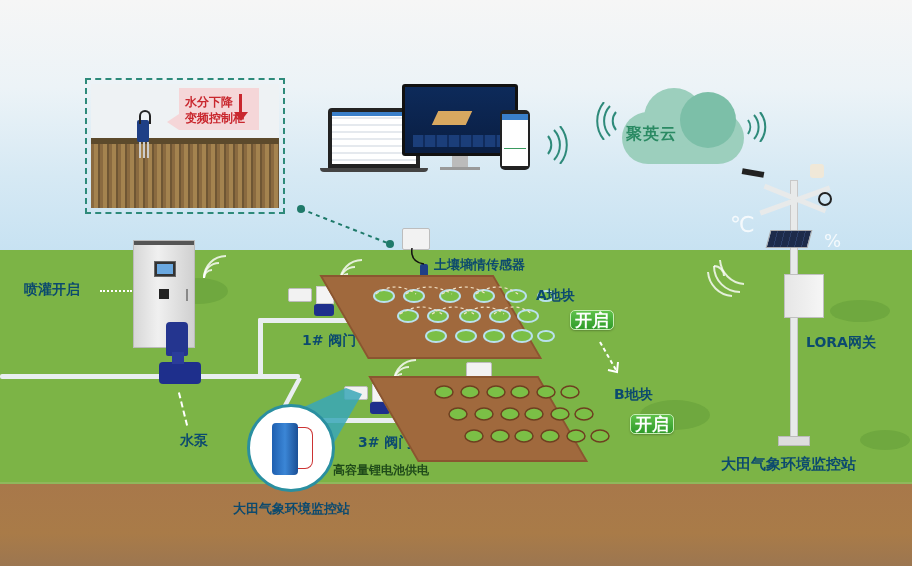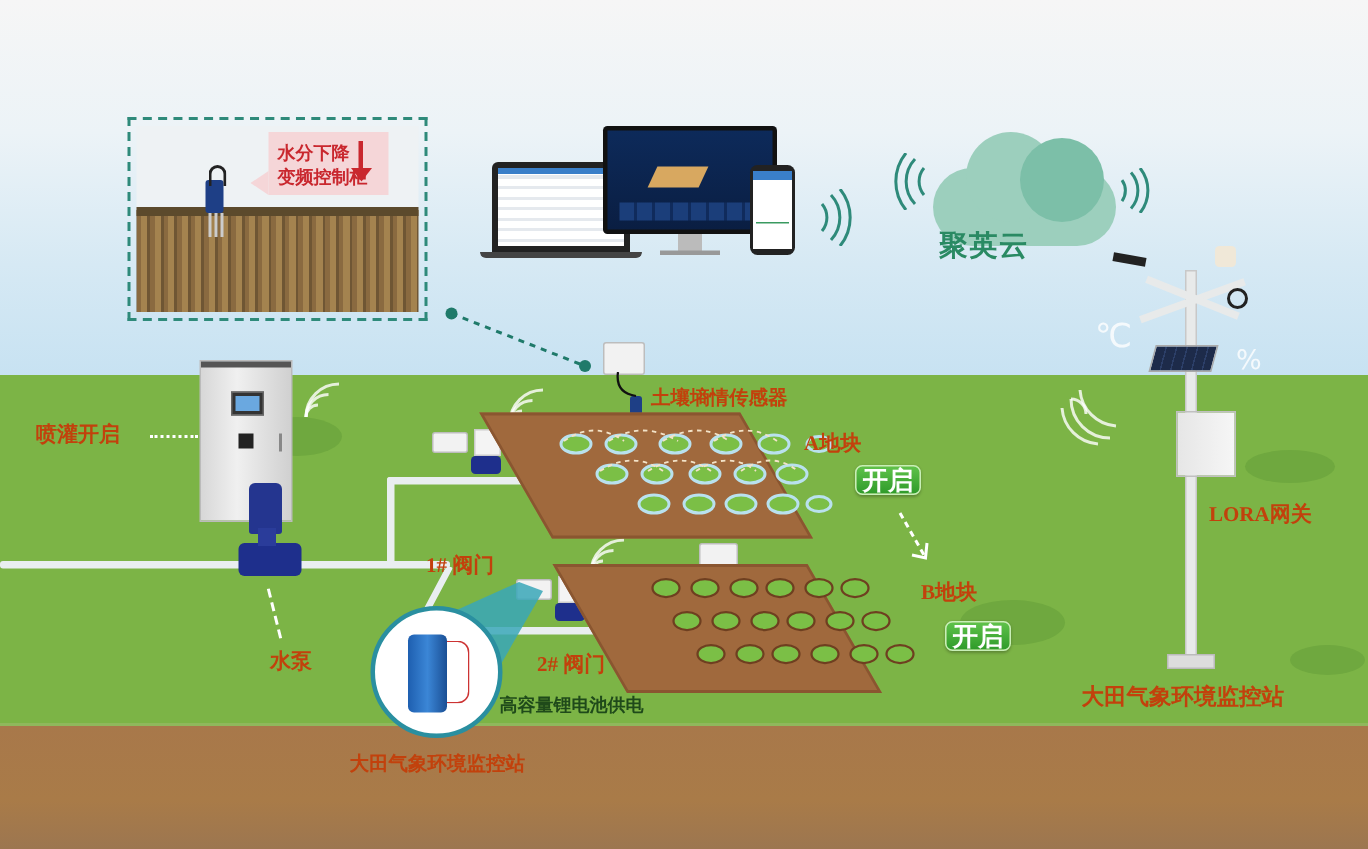--- a/index.html
+++ b/index.html
@@ -3,21 +3,21 @@
 <meta charset="utf-8">
 <style>
   html,body{margin:0;padding:0;}
   body{width:912px;height:566px;overflow:hidden;position:relative;font-family:"DejaVu Sans","Liberation Sans",sans-serif;}
   .abs{position:absolute;}
   .sky{left:0;top:0;width:912px;height:252px;background:linear-gradient(#f6f6f6 0%,#ecf3f7 35%,#d6e9f4 70%,#c7e2f2 100%);}
   .grass{left:0;top:250px;width:912px;height:236px;background:#7cb446;}
   .soil{left:0;top:484px;width:912px;height:82px;background:linear-gradient(#a8784a 0%,#a97b48 60%,#9c7650 100%);}
   .soil-line{left:0;top:482px;width:912px;height:4px;background:#8fb85c;}
   .blob{background:#6fa83f;border-radius:50%;}
-  .lbl{color:#c2410c;font-size:14px;font-weight:bold;white-space:nowrap;font-family:Liberation Serif, serif;}
+  .lbl{color:#0c4a6e;font-size:14px;font-weight:bold;white-space:nowrap;}
   .lbl-dark{color:#1f4a1a;font-size:12px;font-weight:bold;white-space:nowrap;}
   .pipe{background:#e9eef0;border-radius:2px;}
   .btn-on{width:42px;height:18px;border-radius:5px;background:linear-gradient(#5fc24a,#2f9b2a);border:1px solid #c8efb7;color:#fff;font-size:17px;font-weight:bold;display:flex;align-items:center;justify-content:center;box-shadow:0 1px 2px rgba(0,0,0,.25);}
   .field{background:#a0693d;border:2px solid #8a5630;}
   .cabinet{background:linear-gradient(90deg,#d7d7d7,#f0f0f0 40%,#d0d0d0);border:1px solid #bbb;}
   .device{background:#f2f2f2;border:1px solid #bdbdbd;border-radius:2px;}
 </style>
 </head>
 <body>
 
@@ -92,21 +92,21 @@
 </svg>
 <svg class="abs" style="left:744px;top:112px;" width="26" height="30">
   <path d="M4 8 A12 12 0 0 1 4 22" stroke="#2e8a7a" stroke-width="2" fill="none"></path>
   <path d="M10 3 A18 18 0 0 1 10 27" stroke="#2e8a7a" stroke-width="2" fill="none"></path>
   <path d="M16 0 A24 24 0 0 1 16 30" stroke="#2e8a7a" stroke-width="2" fill="none"></path>
 </svg>
 
 <div class="abs" style="left:622px;top:112px;width:122px;height:52px;background:#9ccfbd;border-radius:26px;"></div>
 <div class="abs" style="left:644px;top:88px;width:60px;height:60px;background:#9ccfbd;border-radius:50%;"></div>
 <div class="abs" style="left:680px;top:92px;width:56px;height:56px;background:#7cbfa8;border-radius:50%;"></div>
-<div class="abs" style="left:626px;top:124px;font-size:19px;font-weight:bold;color:#2a8a63;letter-spacing:1px;margin-top:27px;">聚英云</div>
+<div class="abs" style="left:626px;top:124px;font-size:16px;font-weight:bold;color:#2a8a63;letter-spacing:1px;">聚英云</div>
 
 <div class="abs cabinet" style="left:133px;top:240px;width:60px;height:106px;">
   <div class="abs" style="left:0;top:0;width:60px;height:4px;background:#555;"></div>
   <div class="abs" style="left:20px;top:20px;width:20px;height:14px;background:#333;border:1px solid #666;">
     <div style="margin:2px;height:10px;background:#6aa8e0;"></div>
   </div>
   <div class="abs" style="left:25px;top:48px;width:10px;height:10px;background:#222;"></div>
   <div class="abs" style="left:52px;top:48px;width:2px;height:12px;background:#888;"></div>
 </div>
 <svg class="abs" style="left:200px;top:252px;" width="30" height="28">
@@ -125,31 +125,31 @@
 
 <div class="abs" style="left:166px;top:322px;width:22px;height:34px;background:#24358f;border-radius:4px 4px 2px 2px;"></div>
 <div class="abs" style="left:159px;top:362px;width:42px;height:22px;background:#1e2f8c;border-radius:4px;"></div>
 <div class="abs" style="left:172px;top:352px;width:12px;height:12px;background:#2a3c9a;"></div>
 <div class="abs" style="left:182px;top:392px;height:34px;border-left:2px dashed #fff;transform:rotate(-14deg);"></div>
 <div class="abs lbl" style="left:180px;top:432px;">水泵</div>
 
 <div class="abs device" style="left:288px;top:288px;width:22px;height:12px;"></div>
 <div class="abs" style="left:316px;top:286px;width:16px;height:16px;background:#f4f4f4;border:1px solid #ccc;"></div>
 <div class="abs" style="left:314px;top:304px;width:20px;height:12px;background:#1e2f8c;border-radius:3px;"></div>
-<div class="abs lbl" style="left:284px;top:332px;margin-top:36px;">1#  阀门</div>
+<div class="abs lbl" style="left:302px;top:332px;">1#  阀门</div>
 <svg class="abs" style="left:336px;top:256px;" width="26" height="28">
   <path d="M4 26 A8 8 0 0 1 12 18" stroke="#fff" stroke-width="2" fill="none" opacity=".8"></path>
   <path d="M4 26 A15 15 0 0 1 19 11" stroke="#fff" stroke-width="2" fill="none" opacity=".8"></path>
   <path d="M4 26 A22 22 0 0 1 26 4" stroke="#fff" stroke-width="2" fill="none" opacity=".8"></path>
 </svg>
 
 <div class="abs device" style="left:344px;top:386px;width:22px;height:12px;"></div>
 <div class="abs" style="left:372px;top:384px;width:16px;height:16px;background:#f4f4f4;border:1px solid #ccc;"></div>
 <div class="abs" style="left:370px;top:402px;width:20px;height:12px;background:#1e2f8c;border-radius:3px;"></div>
-<div class="abs lbl" style="left:358px;top:434px;">2#  阀门</div>
+<div class="abs lbl" style="left:358px;top:434px;">3#  阀门</div>
 <svg class="abs" style="left:390px;top:356px;" width="26" height="28">
   <path d="M4 26 A8 8 0 0 1 12 18" stroke="#fff" stroke-width="2" fill="none" opacity=".8"></path>
   <path d="M4 26 A15 15 0 0 1 19 11" stroke="#fff" stroke-width="2" fill="none" opacity=".8"></path>
   <path d="M4 26 A22 22 0 0 1 26 4" stroke="#fff" stroke-width="2" fill="none" opacity=".8"></path>
 </svg>
 
 <svg class="abs" style="left:246px;top:384px;" width="120" height="100">
   <polygon points="100,4 116,10 70,90 20,40" fill="#3aa7b8" opacity=".85"></polygon>
 </svg>
 <div class="abs" style="left:247px;top:404px;width:82px;height:82px;border-radius:50%;background:#fff;border:3px solid #2a8fa0;">

